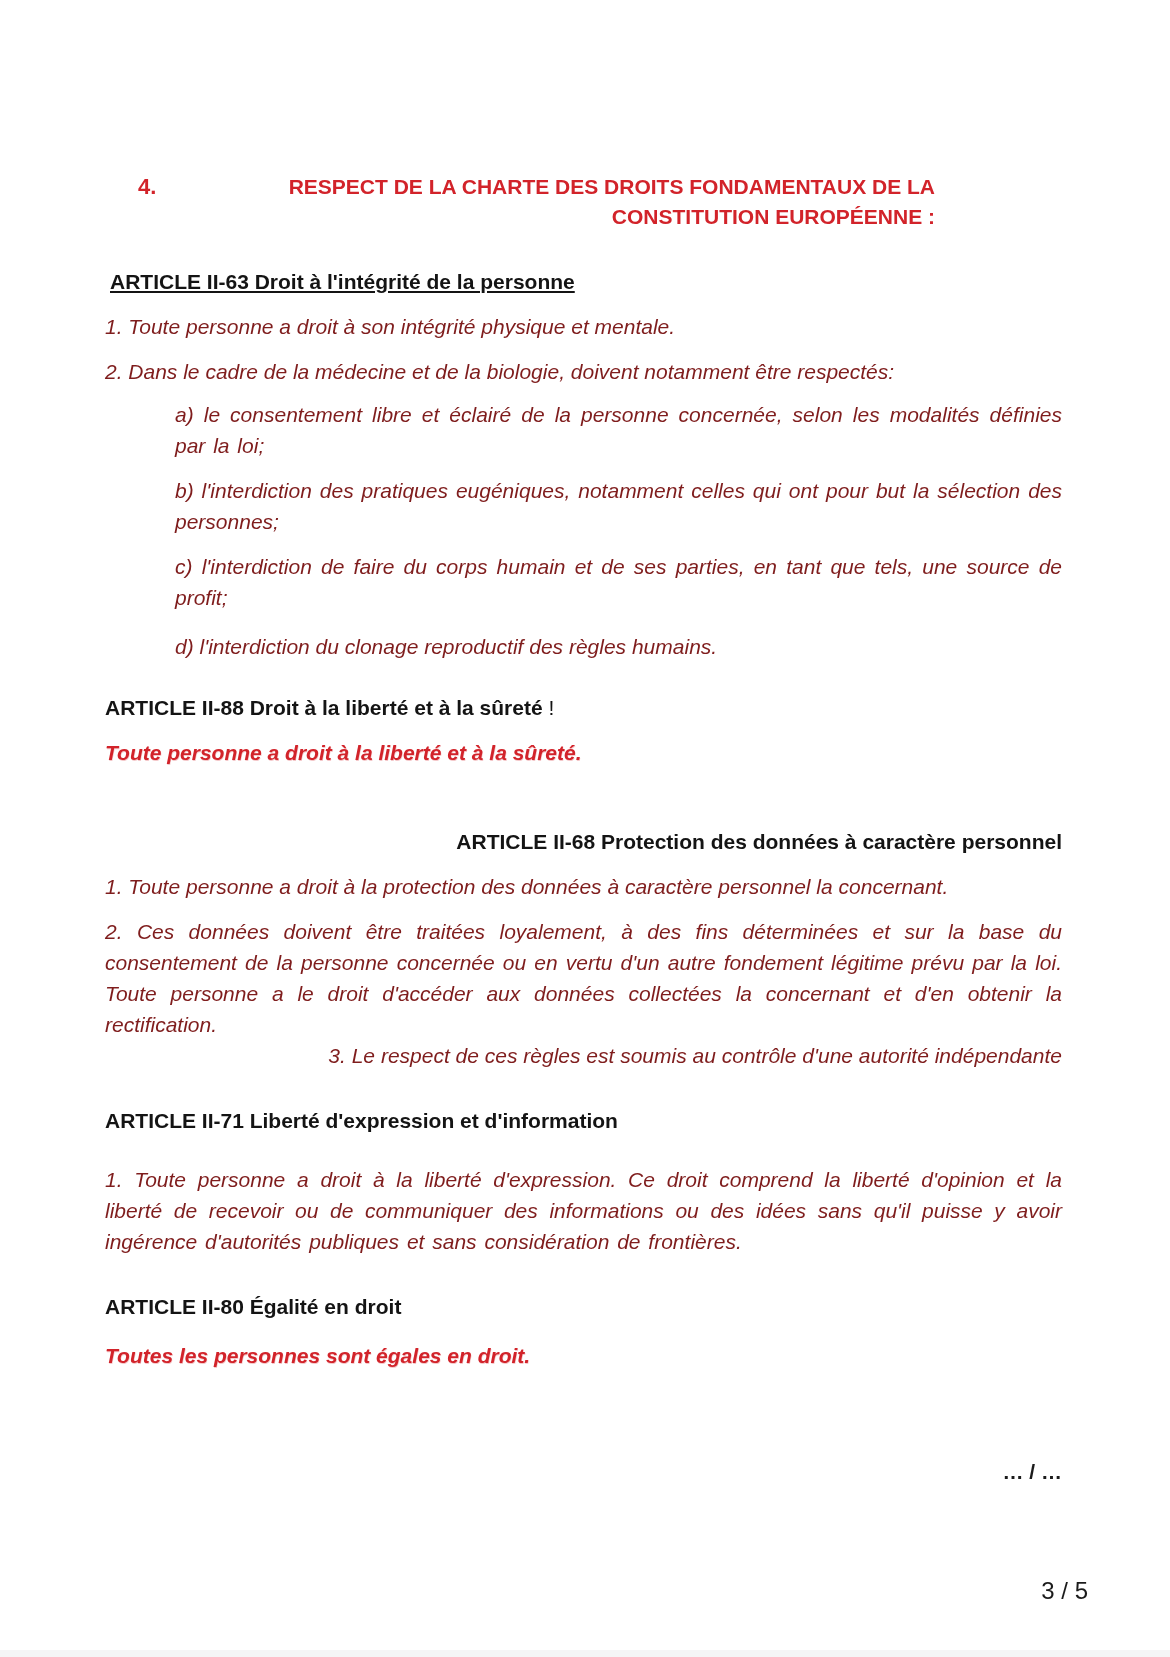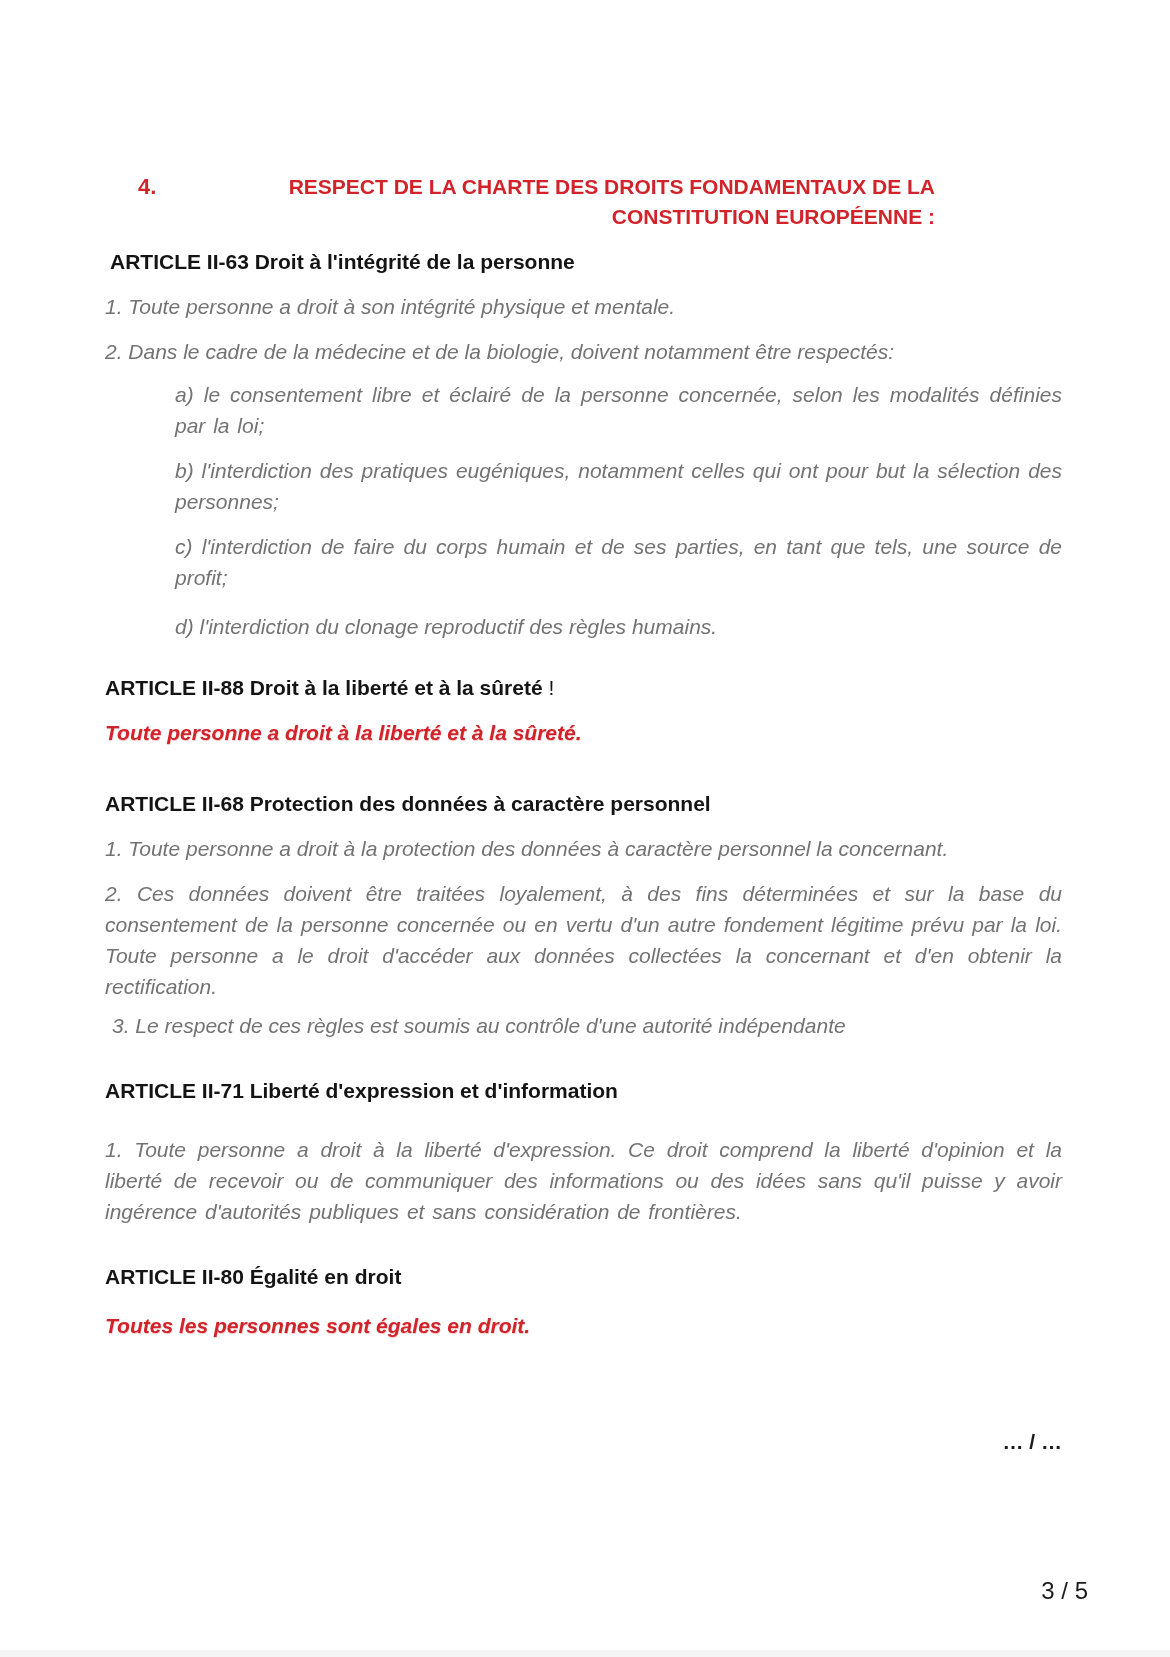--- a/index.html
+++ b/index.html
@@ -43,43 +43,43 @@
   .article-title {
     margin: 0;
     font-size: 21px;
     font-weight: bold;
     line-height: 31px;
     color: #141414;
   }
   .article-title .bang {
     font-weight: normal;
   }
-  #title-63 { margin-top: 14px; padding-left: 5px; }
+  #title-63 { margin-top: 34px; padding-left: 5px; text-decoration: underline; }
   #title-66 { margin-top: 30px; }
-  #title-68 { margin-top: 40px; }
+  #title-68 { margin-top: 58px; text-align: right; }
   #title-71 { margin-top: 34px; }
   #title-80 { margin-top: 34px; }
 
   
   .body-p {
     margin: 14px 0 0 0;
     font-style: italic;
     font-size: 21px;
     line-height: 31px;
-    color: #737373;
+    color: #7f1d1d;
   }
   .just {
     text-align: justify;
     word-spacing: 2px;
   }
   .sub {
     padding-left: 70px;
   }
   #item-d { margin-top: 18px; }
-  #p68-3 { margin-top: 8px; padding-left: 7px; }
+  #p68-3 { margin-top: 0; padding-left: 7px; text-align: right; }
   #p71-1 { margin-top: 28px; }
 
   
   .red-quote {
     margin: 14px 0 0 0;
     text-align: left;
     color: #d2232a;
     font-weight: bold;
     font-style: italic;
     font-size: 21px;

